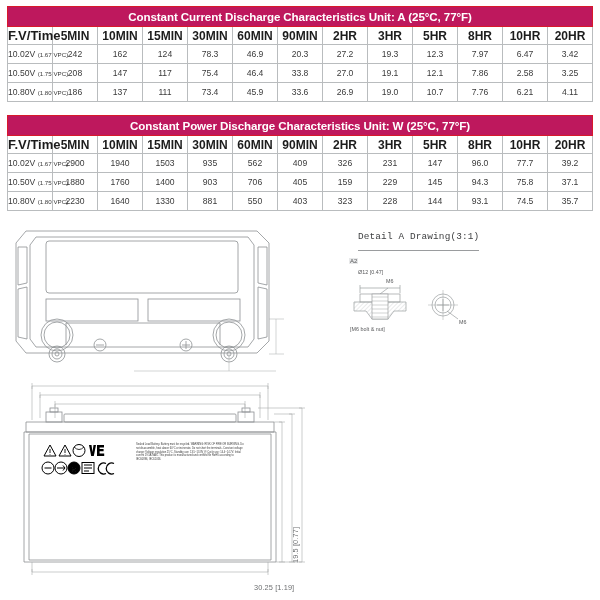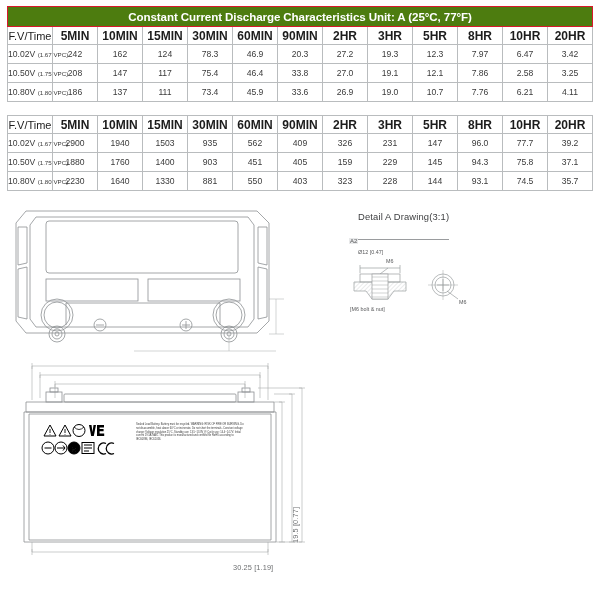--- a/index.html
+++ b/index.html
@@ -23,41 +23,41 @@
     border:1px solid #b9bcbe;
     text-align:center;
     vertical-align:middle;
     font-size:8.6px;
     color:#3a3a3a;
     padding:0;
     height:18px;
     background:#fff;
   }
   table.disc tr.titlerow td{
-    background:#4d7c0f;
+    background:#be185d;
     color:#ffffff;
     font-weight:bold;
     font-size:11.6px;
     letter-spacing:-0.1px;
     height:19px;
     border:1px solid #d8192b;
   }
   table.disc tr.headrow td{
     font-weight:bold;
     font-size:12px;
     color:#1c1c1c;
     height:17px;
   }
   table.disc td.fv{
     font-size:8.6px;
     color:#3a3a3a;
     white-space:nowrap;
   }
   table.disc td.fv .vpc{ font-size:6.2px; }
-  table.disc tr.headrow td.fv{ font-weight:normal; font-size:11px; color:#1c1c1c;}
+  table.disc tr.headrow td.fv{ font-weight:bold; font-size:13px; color:#1c1c1c;}
   .gap-tables{ height:13px; }
   .top-pad{ height:6px; }
 
   
   .drawings{
     position:relative;
     width:600px;
     height:370px;
   }
   .dwg{ position:absolute; }
@@ -170,20 +170,23 @@
     </tr>
   </tbody>
     </table>
 </div>
 
 <div class="gap-tables"></div>
 
 <div class="tbl-wrap">
   <table class="disc">
     <tbody>
+        <tr class="titlerow">
+      <td colspan="13">Constant Power Discharge Characteristics Unit: W (25°C, 77°F)</td>
+    </tr>
     <tr class="headrow">
       <td class="fv">F.V/Time</td>
       <td>5MIN</td>
       <td>10MIN</td>
       <td>15MIN</td>
       <td>30MIN</td>
       <td>60MIN</td>
       <td>90MIN</td>
       <td>2HR</td>
       <td>3HR</td>
@@ -206,21 +209,21 @@
       <td>96.0</td>
       <td>77.7</td>
       <td>39.2</td>
     </tr>
     <tr>
       <td class="fv"><span>10.50V</span> <span class="vpc">(1.75 VPC)</span></td>
       <td>1880</td>
       <td>1760</td>
       <td>1400</td>
       <td>903</td>
-      <td>451</td>
+      <td>706</td>
       <td>405</td>
       <td>159</td>
       <td>229</td>
       <td>145</td>
       <td>94.3</td>
       <td>75.8</td>
       <td>37.1</td>
     </tr>
     <tr>
       <td class="fv"><span>10.80V</span> <span class="vpc">(1.80 VPC)</span></td>
@@ -282,23 +285,23 @@
 
     <g fill="none" stroke="#b6b9bb" stroke-width="0.6">
       <path d="M215 131 L215 148"></path>
       <path d="M255 96 L272 96"></path>
       <path d="M255 131 L272 131"></path>
       <path d="M262 96 L262 131"></path>
       <path d="M120 148 L262 148"></path>
     </g>
   </svg>
   <div class="cap vert" style="left:291px; top:352px;">19.5 [0.77]</div>
-  <div class="cap" style="left:233px; top:372px;text-align:right;">30.25 [1.19]</div>
-
-  <div class="detail-title" style="left:358px; top:20px; border-bottom:0.7px solid #9a9c9e; padding-bottom:17px;">Detail A Drawing(3:1)</div>
+  <div class="cap" style="left:254px; top:372px;text-align:right;">30.25 [1.19]</div>
+
+  <div class="detail-title" style="left:358px; top:20px; border-bottom:0.7px solid #9a9c9e; padding-bottom:8px;font-family:Liberation Mono, monospace;">Detail A Drawing(3:1)</div>
 
   <div class="tiny" style="left:349px; top:47px; font-size:6px; background:#e8e9ea; padding:0 1px;">A2</div>
 
   <svg class="dwg" style="left:348px; top:56px;" width="130" height="58" viewBox="0 0 130 58">
     <defs>
       <pattern id="hatch" width="3" height="3" patternUnits="userSpaceOnUse" patternTransform="rotate(45)">
         <line x1="0" y1="0" x2="0" y2="3" stroke="#a9acae" stroke-width="0.5"></line>
       </pattern>
     </defs>
     <g fill="none" stroke="#9a9d9f" stroke-width="0.7">

